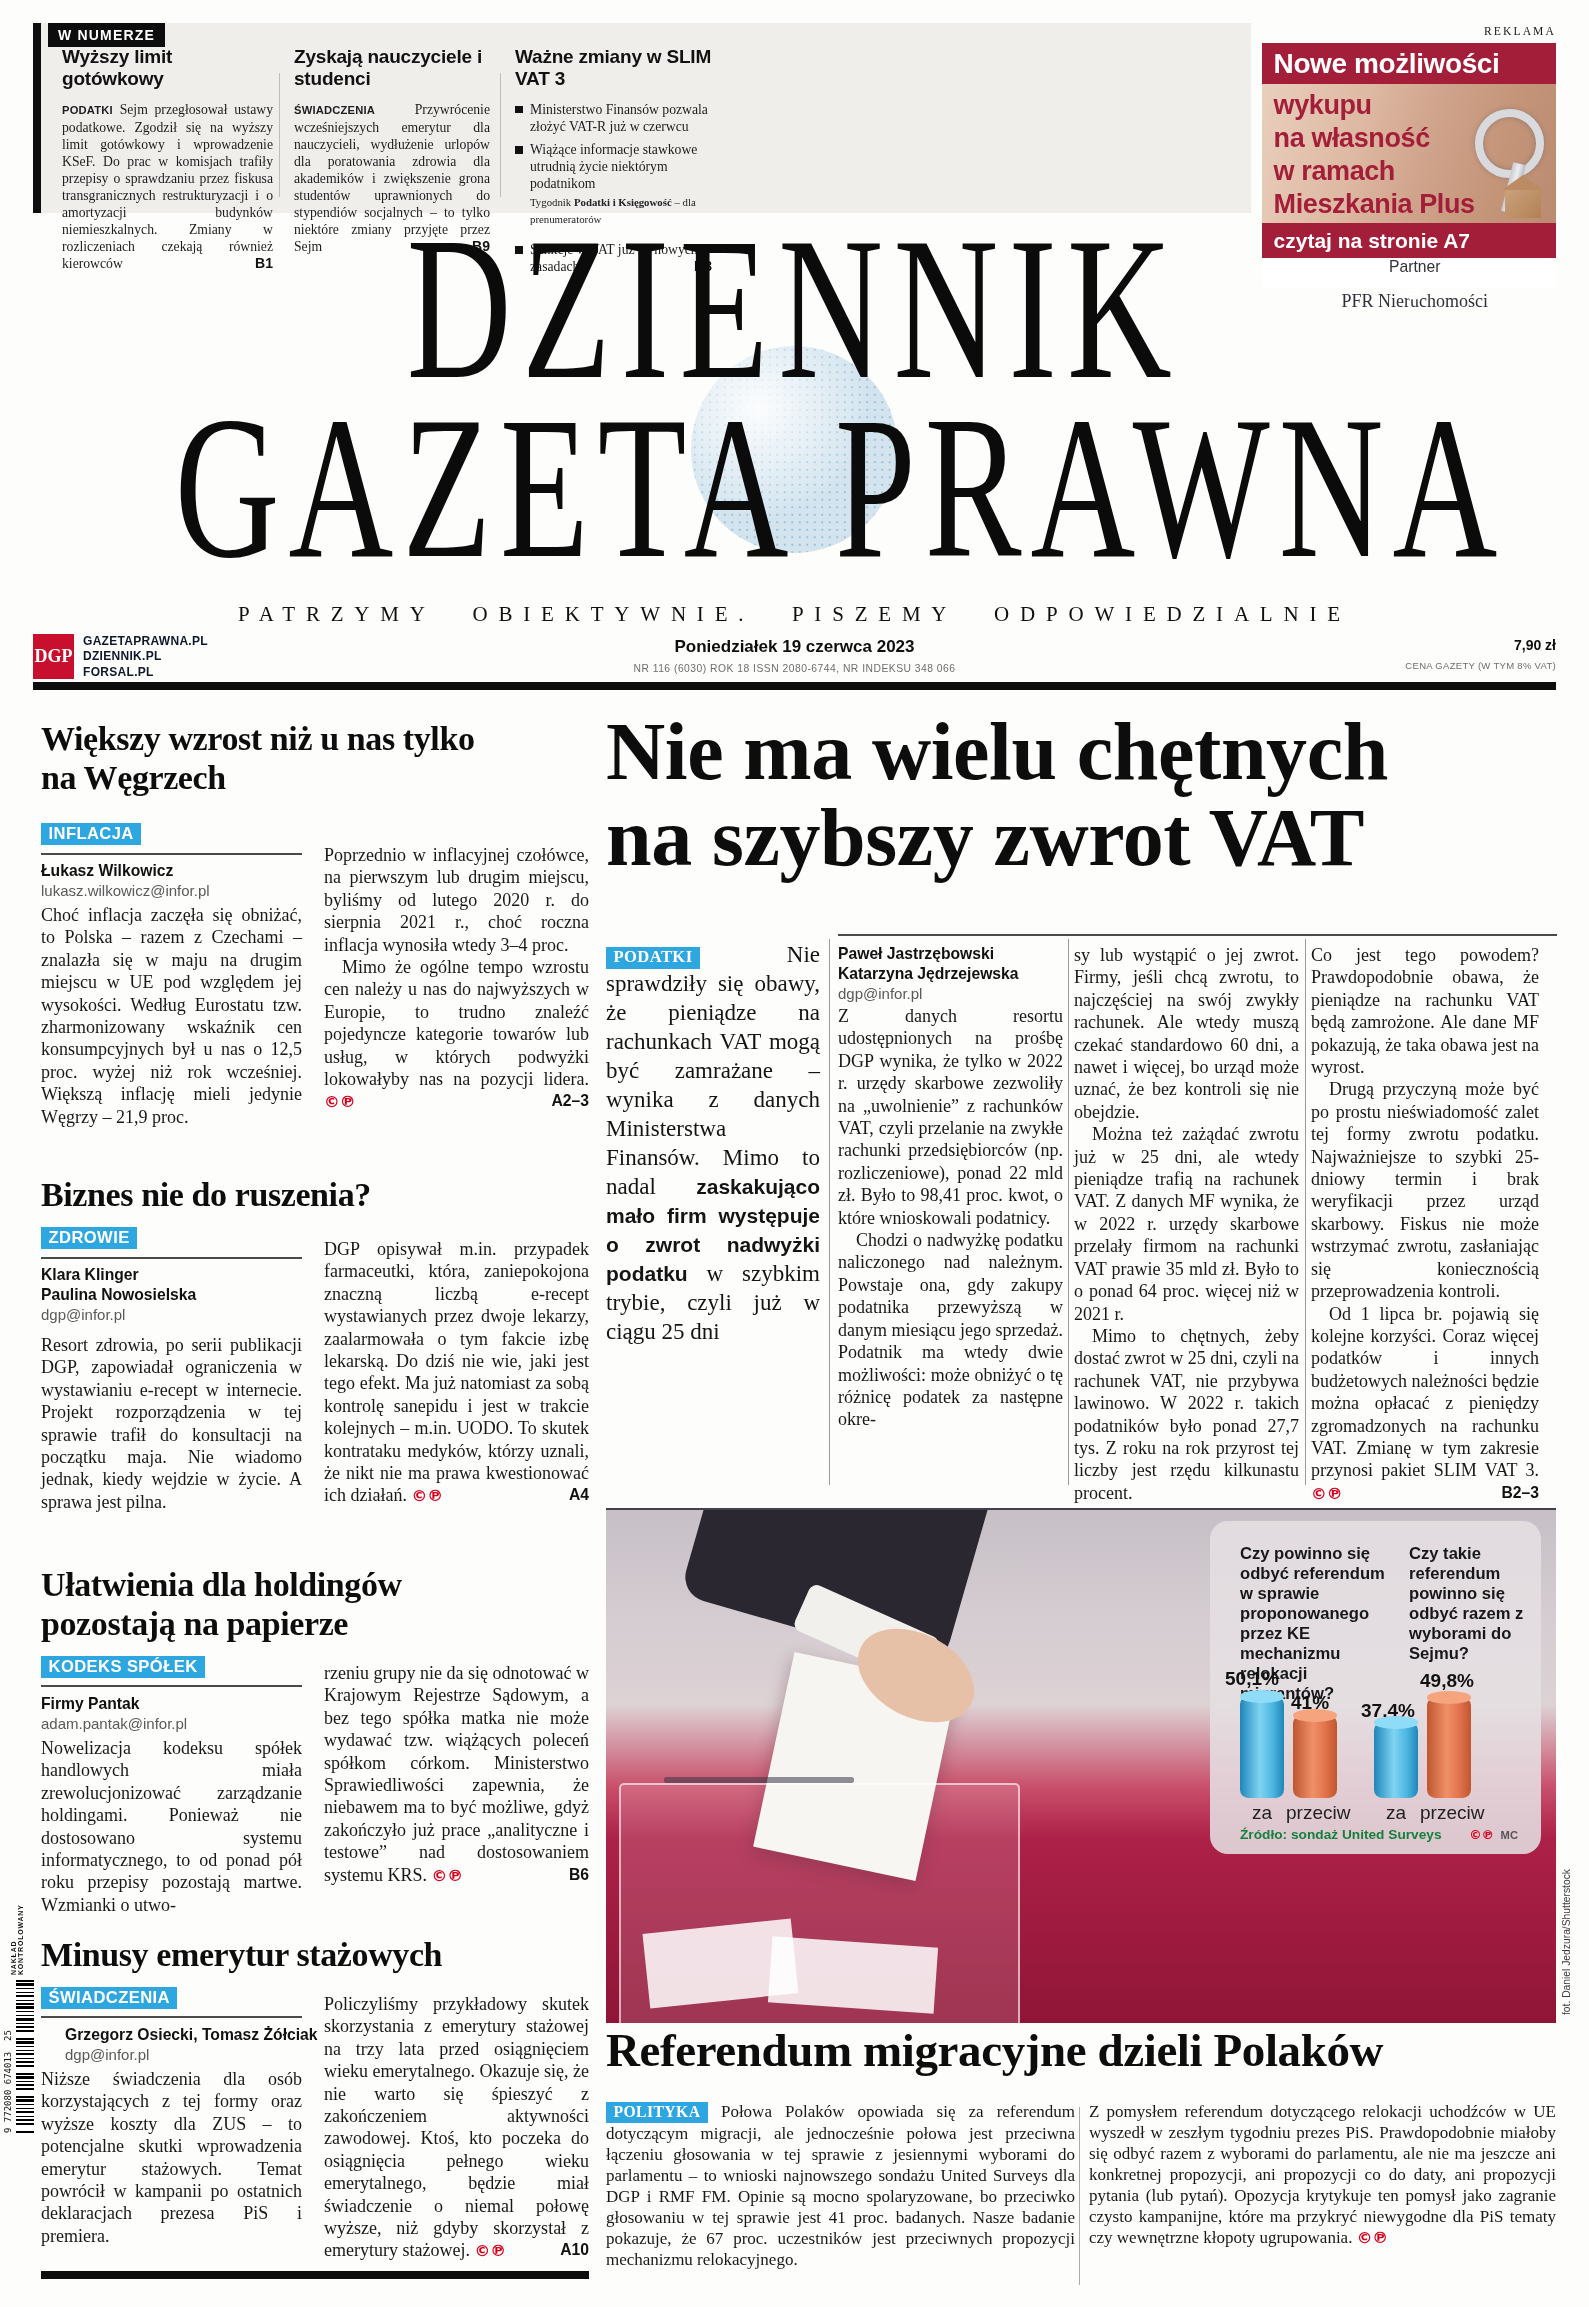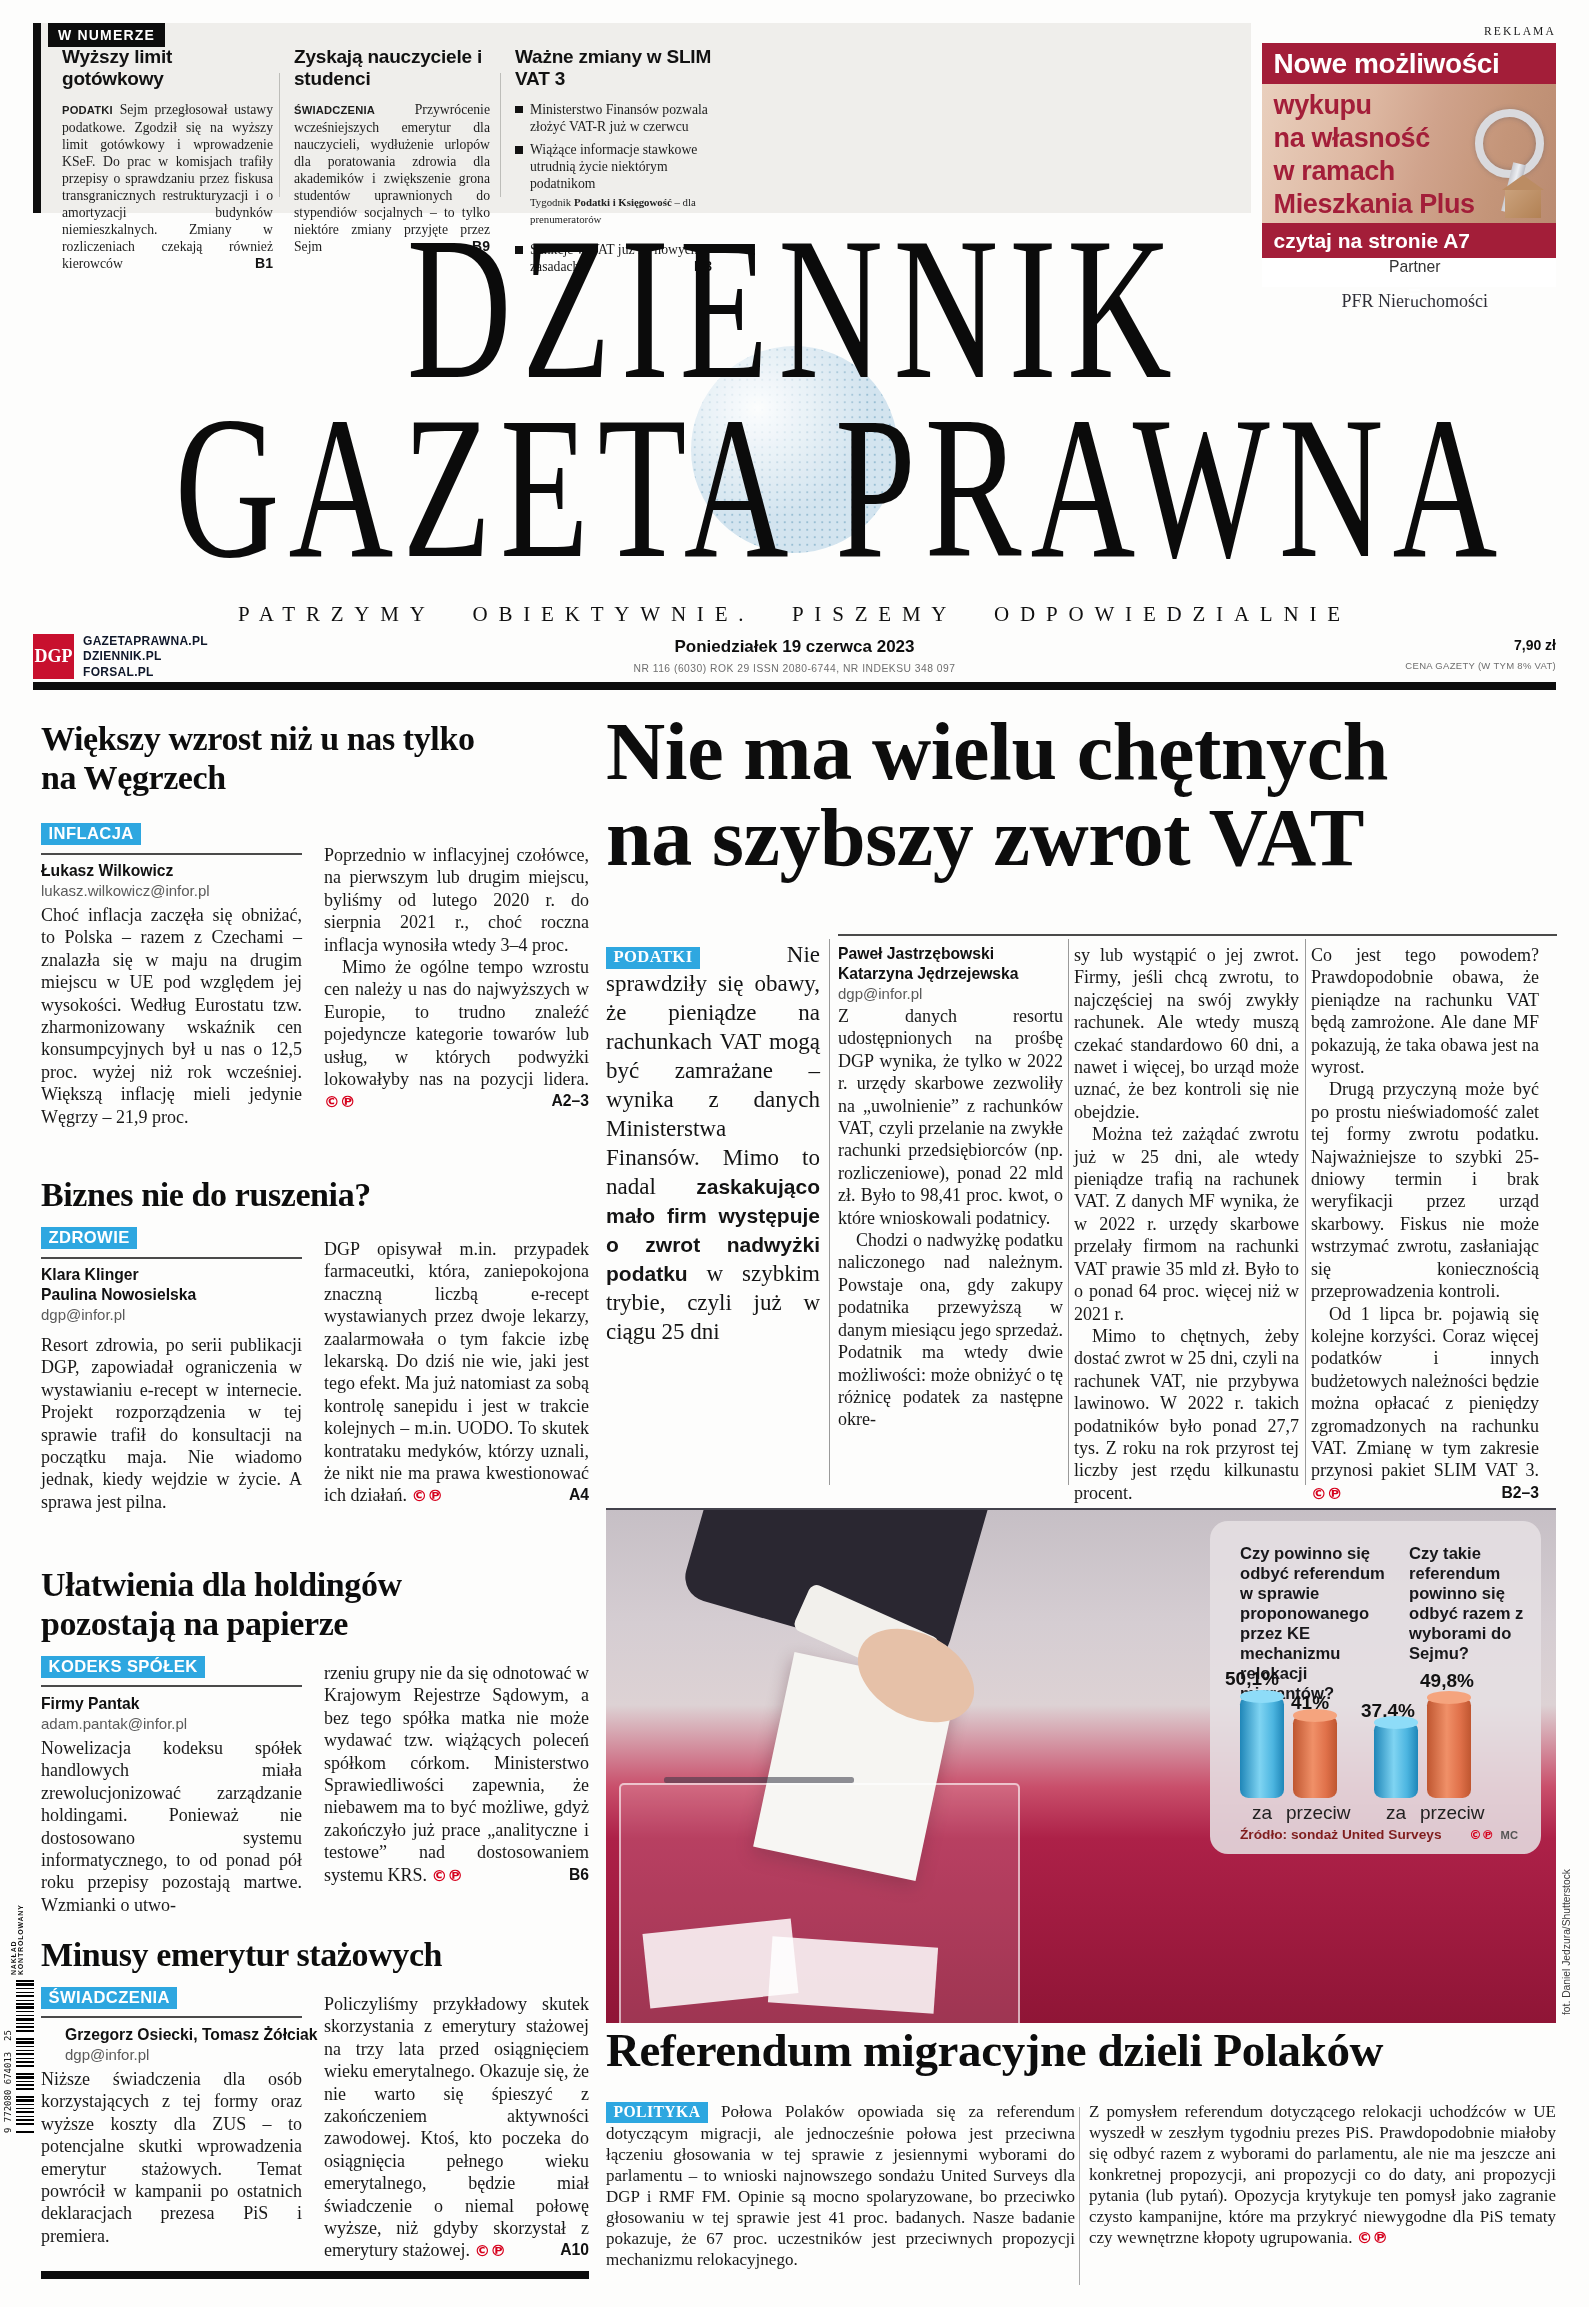--- a/index.html
+++ b/index.html
@@ -107,21 +107,21 @@
   #chart-panel{left:1210px;top:1521px;width:331px;height:333px;background:rgba(229,223,227,.88);border-radius:18px;}
   .q-label{position:absolute;font-weight:bold;font-size:16.6px;line-height:20px;color:#17171a;}
   .val-label{position:absolute;font-weight:bold;font-size:19px;color:#111;}
   .cyl{position:absolute;border-radius:8.3px;}
   .cyl::before{content:"";position:absolute;top:-5.8px;left:0;width:100%;height:12.4px;border-radius:50%;}
   .cyl-blue{background:linear-gradient(90deg,#1f86b8 0%,#7fd4f2 45%,#4cb5e0 75%,#1f86b8 100%);}
   .cyl-blue::before{background:#8edcf8;}
   .cyl-orange{background:linear-gradient(90deg,#bf5630 0%,#f09068 45%,#e0714a 75%,#bf5630 100%);}
   .cyl-orange::before{background:#f5a47e;}
   .cat-label{position:absolute;font-size:19px;color:#222;text-align:center;}
-  #chart-source{position:absolute;left:30px;top:306px;font-weight:bold;font-size:13.7px;color:#7f1d1d;}
+  #chart-source{position:absolute;left:30px;top:306px;font-weight:bold;font-size:13.7px;color:#15803d;}
   #chart-credit{position:absolute;right:23px;top:306px;font-size:12.4px;}
   #chart-credit .endmark{font-size:12.4px;}
   #chart-credit .mc{color:#555;font-weight:bold;font-size:11.2px;margin-left:6.6px;}
   #photo-credit{left:1561px;top:2015px;transform-origin:0 0;transform:rotate(-90deg);
     font-size:10.3px;color:#3a3a3a;white-space:nowrap;}
   
   #ref-head{left:606px;top:2025px;font-size:47px;line-height:50px;}
   #ref-col1{left:606px;top:2101px;width:469px;font-size:17px;line-height:21px;}
   #ref-col2{left:1089px;top:2101px;width:467px;font-size:17px;line-height:21px;}
   #ref-vsep{left:1079px;top:2107px;width:0.8px;height:178px;background:#aaa;}
@@ -188,21 +188,21 @@
 <div class="abs" id="tagline">PATRZYMY OBIEKTYWNIE. PISZEMY ODPOWIEDZIALNIE</div>
 
 <div class="abs" id="dgp-box">DGP</div>
 <div class="abs" id="sites">
   <div>GAZETAPRAWNA.PL</div>
   <div>DZIENNIK.PL</div>
   <div>FORSAL.PL</div>
 </div>
 <div class="abs" id="date-center">
   <div id="date-main">Poniedziałek 19 czerwca 2023</div>
-  <div id="date-issue">NR 116 (6030) ROK 29 ISSN 2080-6744, NR INDEKSU 348 097</div>
+  <div id="date-issue">NR 116 (6030) ROK 18 ISSN 2080-6744, NR INDEKSU 348 066</div>
 </div>
 <div class="abs" id="price-box">
   <div id="price-main">7,90 zł</div>
   <div id="price-note">CENA GAZETY (W TYM 8% VAT)</div>
 </div>
 <div class="abs" id="black-rule"></div>
 
 <div class="abs art-head" style="left:41px;top:719px;width:451px;font-size:34px;line-height:39px;">Większy wzrost niż u nas tylko na Węgrzech</div>
 <div class="abs" style="left:41px;top:823px;"><span class="kicker">INFLACJA</span></div>
 <div class="abs krule" style="top:853px;"></div>

